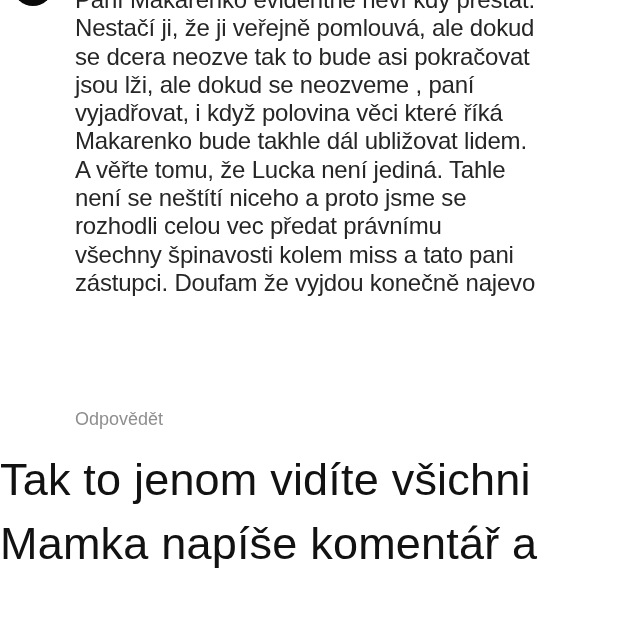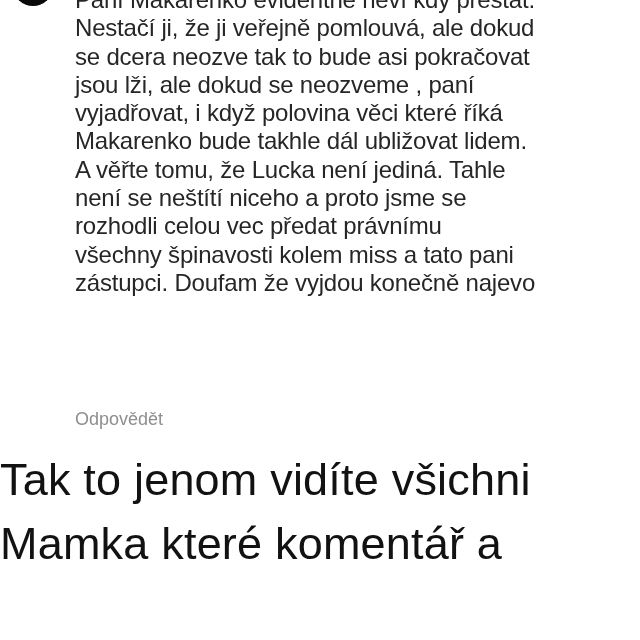--- a/index.html
+++ b/index.html
@@ -71,16 +71,16 @@
     <div>není se neštítí niceho a proto jsme se</div>
     <div>rozhodli celou vec předat právnímu</div>
     <div>všechny špinavosti kolem miss a tato pani</div>
     <div>zástupci. Doufam že vyjdou konečně najevo</div>
   </div>
 
   <div class="reply">Odpovědět</div>
 
   <div class="caption">
     <div>Tak to jenom vidíte všichni</div>
-    <div>Mamka které komentář a</div>
+    <div>Mamka napíše komentář a</div>
   </div>
 
 </div>
 
 </body></html>

